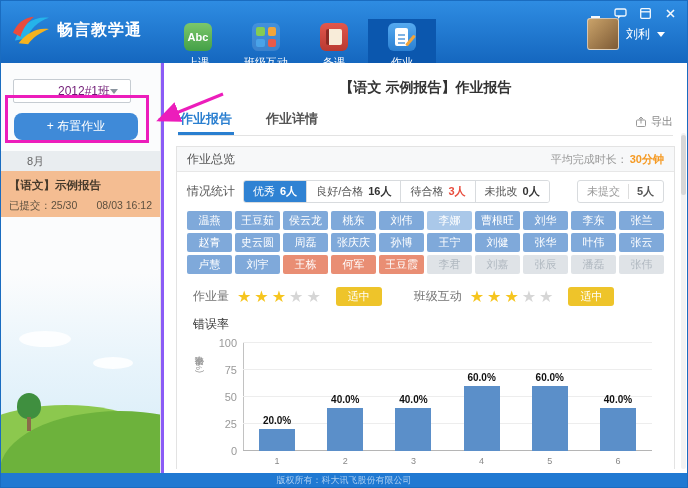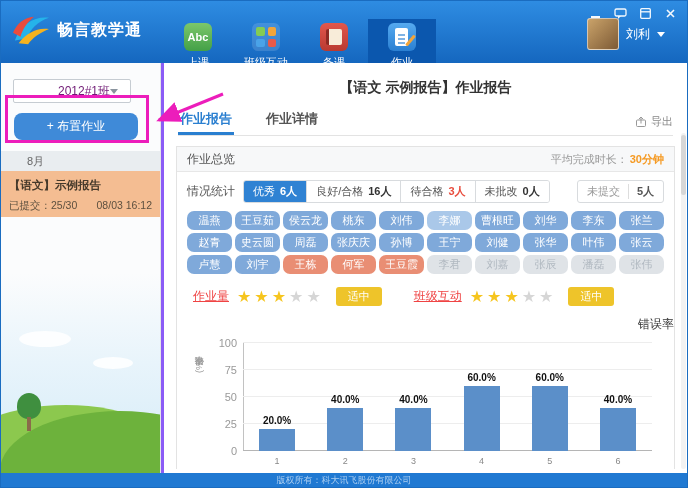--- a/index.html
+++ b/index.html
@@ -77,34 +77,34 @@
   .filter-seg{display:flex;align-items:center;gap:5px;padding:3px 9px;font-size:11px;color:#555;background:#fff;border-left:1px solid #d8dbde;cursor:pointer;}
   .filter-seg:first-child{border-left:none;}
   .filter-seg.selected{background:#2f82d3;color:#fff;}
   .filter-seg b{color:#333;font-weight:bold;}
   .filter-seg.selected b{color:#fff;}
   .filter-seg.alert b{color:#e84c3d;}
   .not-submitted{margin-left:auto;display:flex;align-items:center;border:1px solid #d8dbde;border-radius:3px;padding:3px 9px;font-size:11px;color:#999;cursor:pointer;}
   .not-submitted b{color:#555;padding-left:8px;margin-left:8px;border-left:1px solid #ddd;}
 
   .student-grid{display:grid;grid-template-columns:repeat(10,1fr);gap:3px;padding:0 10px 6px;}
-  .student-cell{height:19px;line-height:19px;text-align:center;font-size:11px;color:#fff;border-radius:7px;overflow:hidden;white-space:nowrap;cursor:pointer;}
+  .student-cell{height:19px;line-height:19px;text-align:center;font-size:11px;color:#fff;border-radius:2px;overflow:hidden;white-space:nowrap;cursor:pointer;}
   .student-cell.blue{background:#7fa9da;}
   .student-cell.light-blue{background:#aac8e9;}
   .student-cell.red{background:#e98e74;}
   .student-cell.gray{background:#dfe3e7;color:#b0b8c0;}
 
   .stars-row{display:flex;align-items:center;padding:7px 10px 3px 16px;}
-  .sr-label{font-size:12px;color:#ef4444;margin-right:8px;text-decoration:underline;}
+  .sr-label{font-size:12px;color:#737373;margin-right:8px;}
   .stars{display:flex;}
   .star{font-size:16px;line-height:16px;color:#d6d6d6;margin-right:3px;}
   .star.filled{color:#f6c51e;}
   .badge{background:#eec42a;color:#fff;font-size:11px;padding:2px 12px;border-radius:3px;margin:0 32px 0 12px;}
 
-  .chart-title{font-size:12px;color:#333;padding:7px 0 0 16px;text-align:right;}
+  .chart-title{font-size:12px;color:#333;padding:7px 0 0 16px;}
   .chart{position:relative;height:134px;margin:2px 12px 0 8px;}
   .chart-ylabel{position:absolute;left:8px;top:24px;writing-mode:vertical-rl;transform:rotate(180deg);font-size:9px;color:#999;}
   .chart-plot{position:absolute;left:58px;right:10px;top:8px;bottom:18px;}
   .yaxis-line{position:absolute;left:0;top:0;bottom:0;border-left:1px solid #c2c2c2;display:block;}
   .gridline{position:absolute;left:0;right:0;height:0;border-top:1px solid #ededed;}
   .gridline.axis{border-top-color:#b5b5b5;}
   .ytick{position:absolute;left:-32px;width:26px;text-align:right;font-size:11px;color:#999;transform:translateY(50%);}
   .bars{position:absolute;left:0;right:0;top:0;bottom:0;display:flex;justify-content:space-around;align-items:flex-end;}
   .bar-slot{position:relative;flex:1;height:100%;display:flex;justify-content:center;align-items:flex-end;}
   .bar{width:36px;}

